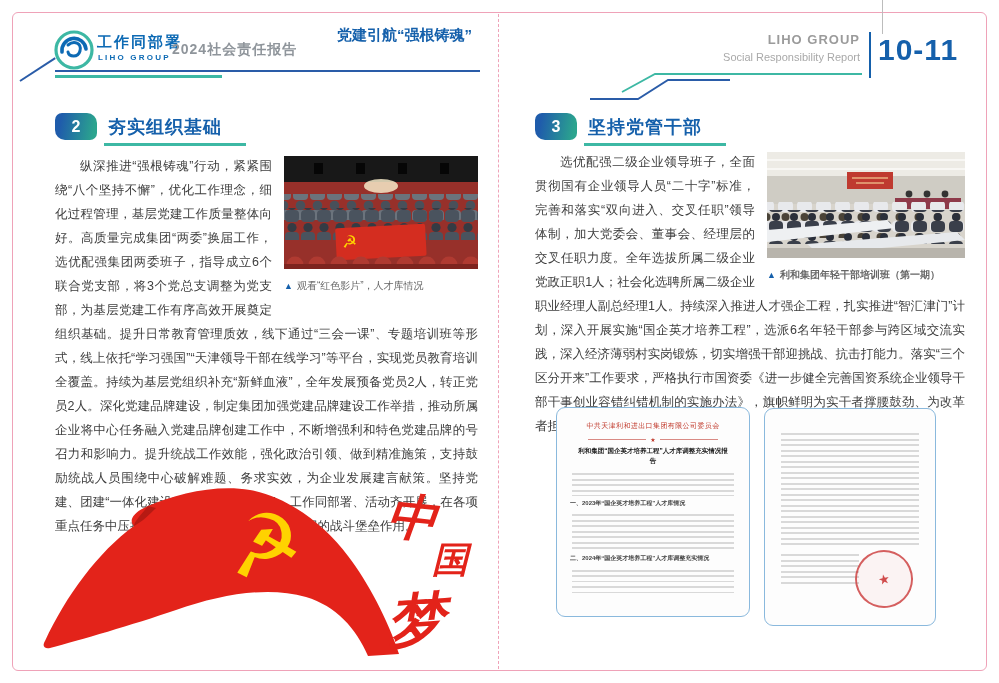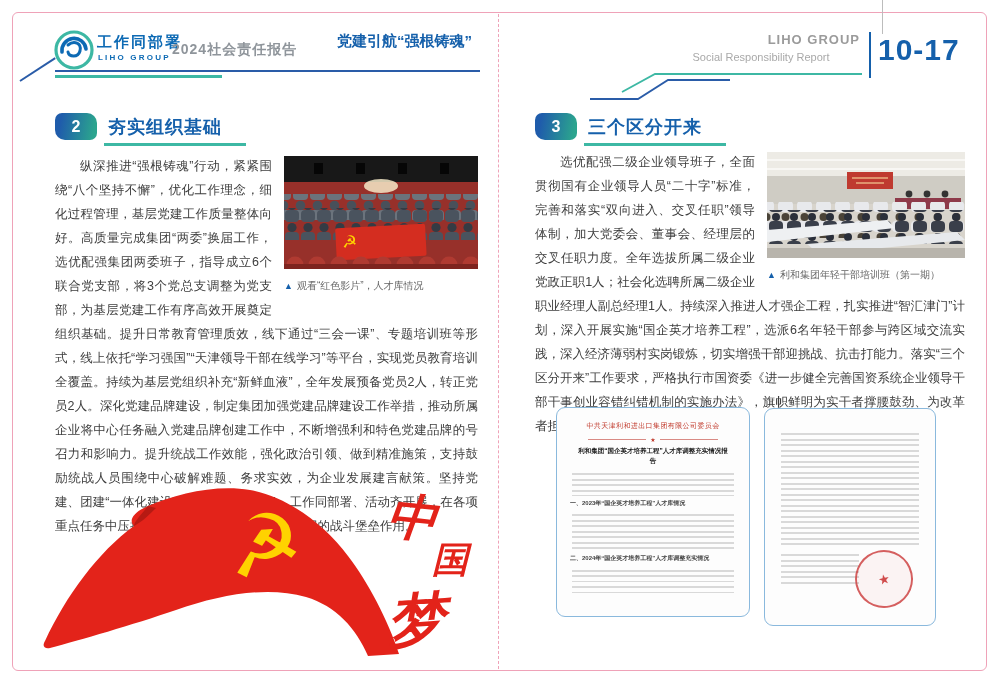--- a/index.html
+++ b/index.html
@@ -10,46 +10,46 @@
   
   .frame{position:absolute;left:12px;top:12px;width:973px;height:657px;
     border:1px solid #efa2b8;border-radius:6px;}
   .fold{position:absolute;left:498px;top:14px;height:655px;border-left:1px dashed #efa2b8;}
   .topmark{position:absolute;left:882px;top:0;height:34px;border-left:1px solid #bcbcbc;}
   
   .logo{position:absolute;left:52px;top:28px;width:44px;height:44px;}
   .logo-cn{position:absolute;left:97px;top:33px;font-size:15px;font-weight:700;color:#0d6ab4;letter-spacing:2px;}
   .logo-en{position:absolute;left:98px;top:53px;font-size:8px;font-weight:700;color:#0d6ab4;letter-spacing:2.2px;}
   .report-title{position:absolute;left:172px;top:41px;font-size:14px;font-weight:700;color:#8f959b;letter-spacing:1px;}
-  .chapter-title{position:absolute;left:337px;top:32px;font-size:15px;font-weight:700;color:#1560ab;}
+  .chapter-title{position:absolute;left:337px;top:26px;font-size:15px;font-weight:700;color:#1560ab;}
   .hline-navy{position:absolute;left:55px;top:70px;width:425px;height:2px;background:#2a5ca8;}
   .hline-teal{position:absolute;left:55px;top:75px;width:167px;height:3px;background:#3db8a4;}
   .hdiag{position:absolute;left:20px;top:80px;width:42px;height:2px;background:#2a5ca8;transform:rotate(-33deg);transform-origin:left center;}
   .decor-right{position:absolute;left:580px;top:58px;}
   .group-en{position:absolute;left:662px;top:32px;width:198px;text-align:right;font-size:13px;font-weight:700;color:#9b9b9b;letter-spacing:1px;}
-  .report-en{position:absolute;left:662px;top:51px;width:198px;text-align:center;font-size:11px;color:#a9a9a9;}
+  .report-en{position:absolute;left:662px;top:51px;width:198px;text-align:right;font-size:11px;color:#a9a9a9;}
   .vline-blue{position:absolute;left:869px;top:32px;width:2px;height:46px;background:#1560ab;}
   .page-nums{position:absolute;left:878px;top:33px;font-size:30px;font-weight:700;color:#1560ab;letter-spacing:1px;}
   
   .sec{position:absolute;display:flex;align-items:center;}
   .sec.left{left:55px;top:113px;}
   .sec.right{left:535px;top:113px;}
   .badge{width:42px;height:27px;border-radius:7px 10px 7px 10px;
     background:linear-gradient(100deg,#1f5cab 15%,#2ba48e 90%);
     color:#fff;font-size:16px;font-weight:700;display:flex;align-items:center;justify-content:center;}
   .sec-title{margin-left:11px;font-size:18px;font-weight:700;color:#1560ab;position:relative;letter-spacing:1px;}
   .sec-title::after{content:"";position:absolute;left:-4px;bottom:-7px;width:142px;height:2.5px;background:#3db8a4;}
   
   .body-col{position:absolute;}
   .body-col.left{left:55px;top:154px;width:423px;}
   .body-col.right{left:535px;top:150px;width:430px;}
   .body-col p{margin:0;font-size:12.5px;line-height:24px;color:#3d3d3d;text-align:justify;text-indent:2em;}
   .photo-float{float:right;margin:2px 0 6px 12px;}
   .photo-float.pl{width:194px;}
-  .photo-float.pr{width:198px;}
+  .photo-float.pr{width:198px;font-weight:bold;}
   .caption{font-size:10px;color:#666;margin-top:6px;text-align:left;}
   .caption .mk{color:#1560ab;font-size:9px;margin-right:4px;}
   
   .docs{position:absolute;left:556px;top:407px;width:414px;display:flex;gap:14px;align-items:flex-start;}
   .doc{background:#fdfdfd;border:1.5px solid #8ab9dd;border-radius:9px;box-sizing:border-box;}
   .doc1{width:194px;height:210px;padding:13px 13px;}
   .doc2{width:172px;height:218px;padding:18px 14px;margin-top:1px;}
   .doc-org{font-size:7px;color:#c0392b;text-align:center;letter-spacing:0.4px;white-space:nowrap;}
   .doc-star{display:flex;align-items:center;margin:5px 18px 3px 18px;color:#c0392b;font-size:6px;}
   .doc-star::before,.doc-star::after{content:"";flex:1;height:1px;background:#d98a84;}
@@ -87,21 +87,21 @@
   <div class="hline-teal"></div>
   <div class="hdiag"></div>
 
   <svg class="decor-right" width="290" height="50" viewBox="0 0 290 50">
     <polyline points="42,34 75,16 282,16" fill="none" stroke="#3db8a4" stroke-width="1.8"></polyline>
     <polyline points="10,41 58,41 88,22 150,22" fill="none" stroke="#2a5ca8" stroke-width="1.8"></polyline>
   </svg>
   <div class="group-en">LIHO GROUP</div>
   <div class="report-en">Social Responsibility Report</div>
   <div class="vline-blue"></div>
-  <div class="page-nums">10-17</div>
+  <div class="page-nums">10-11</div>
 
   <div class="sec left">
     <div class="badge">2</div>
     <div class="sec-title">夯实组织基础</div>
   </div>
 
   <div class="body-col left">
     <div class="photo-float pl">
       <svg width="194" height="113" viewBox="0 0 194 113">
         <defs>
@@ -144,21 +144,21 @@
              C8,189 6,186 9,181 C30,136 62,92 98,66 C92,60 98,52 112,46 Z" fill="#e3231a"></path>
     <path d="M112,46 C104,56 98,62 98,66 C106,62 114,54 120,48 Z" fill="#b61a13"></path>
     <text x="190" y="114" font-size="84" fill="#ffd200" transform="rotate(-8 232 80)">☭</text>
     <text x="352" y="74" font-size="50" font-weight="bold" font-style="italic" fill="#e3231a" transform="rotate(6 370 50)">中</text>
     <text x="396" y="112" font-size="36" font-weight="bold" font-style="italic" fill="#e3231a">国</text>
     <text x="350" y="180" font-size="58" font-weight="bold" font-style="italic" fill="#e3231a" transform="rotate(-4 380 150)">梦</text>
   </svg>
 
   <div class="sec right">
     <div class="badge">3</div>
-    <div class="sec-title">三个区分开来</div>
+    <div class="sec-title">坚持党管干部</div>
   </div>
 
   <div class="body-col right">
     <div class="photo-float pr">
       <svg width="198" height="106" viewBox="0 0 198 106">
         <defs>
           <pattern id="crowd2" x="0" y="0" width="18" height="20" patternUnits="userSpaceOnUse">
             <rect x="2" y="9" width="14" height="11" rx="4" fill="#3a3f4a"></rect>
             <circle cx="9" cy="5" r="4" fill="#2a2f3a"></circle>
           </pattern>

